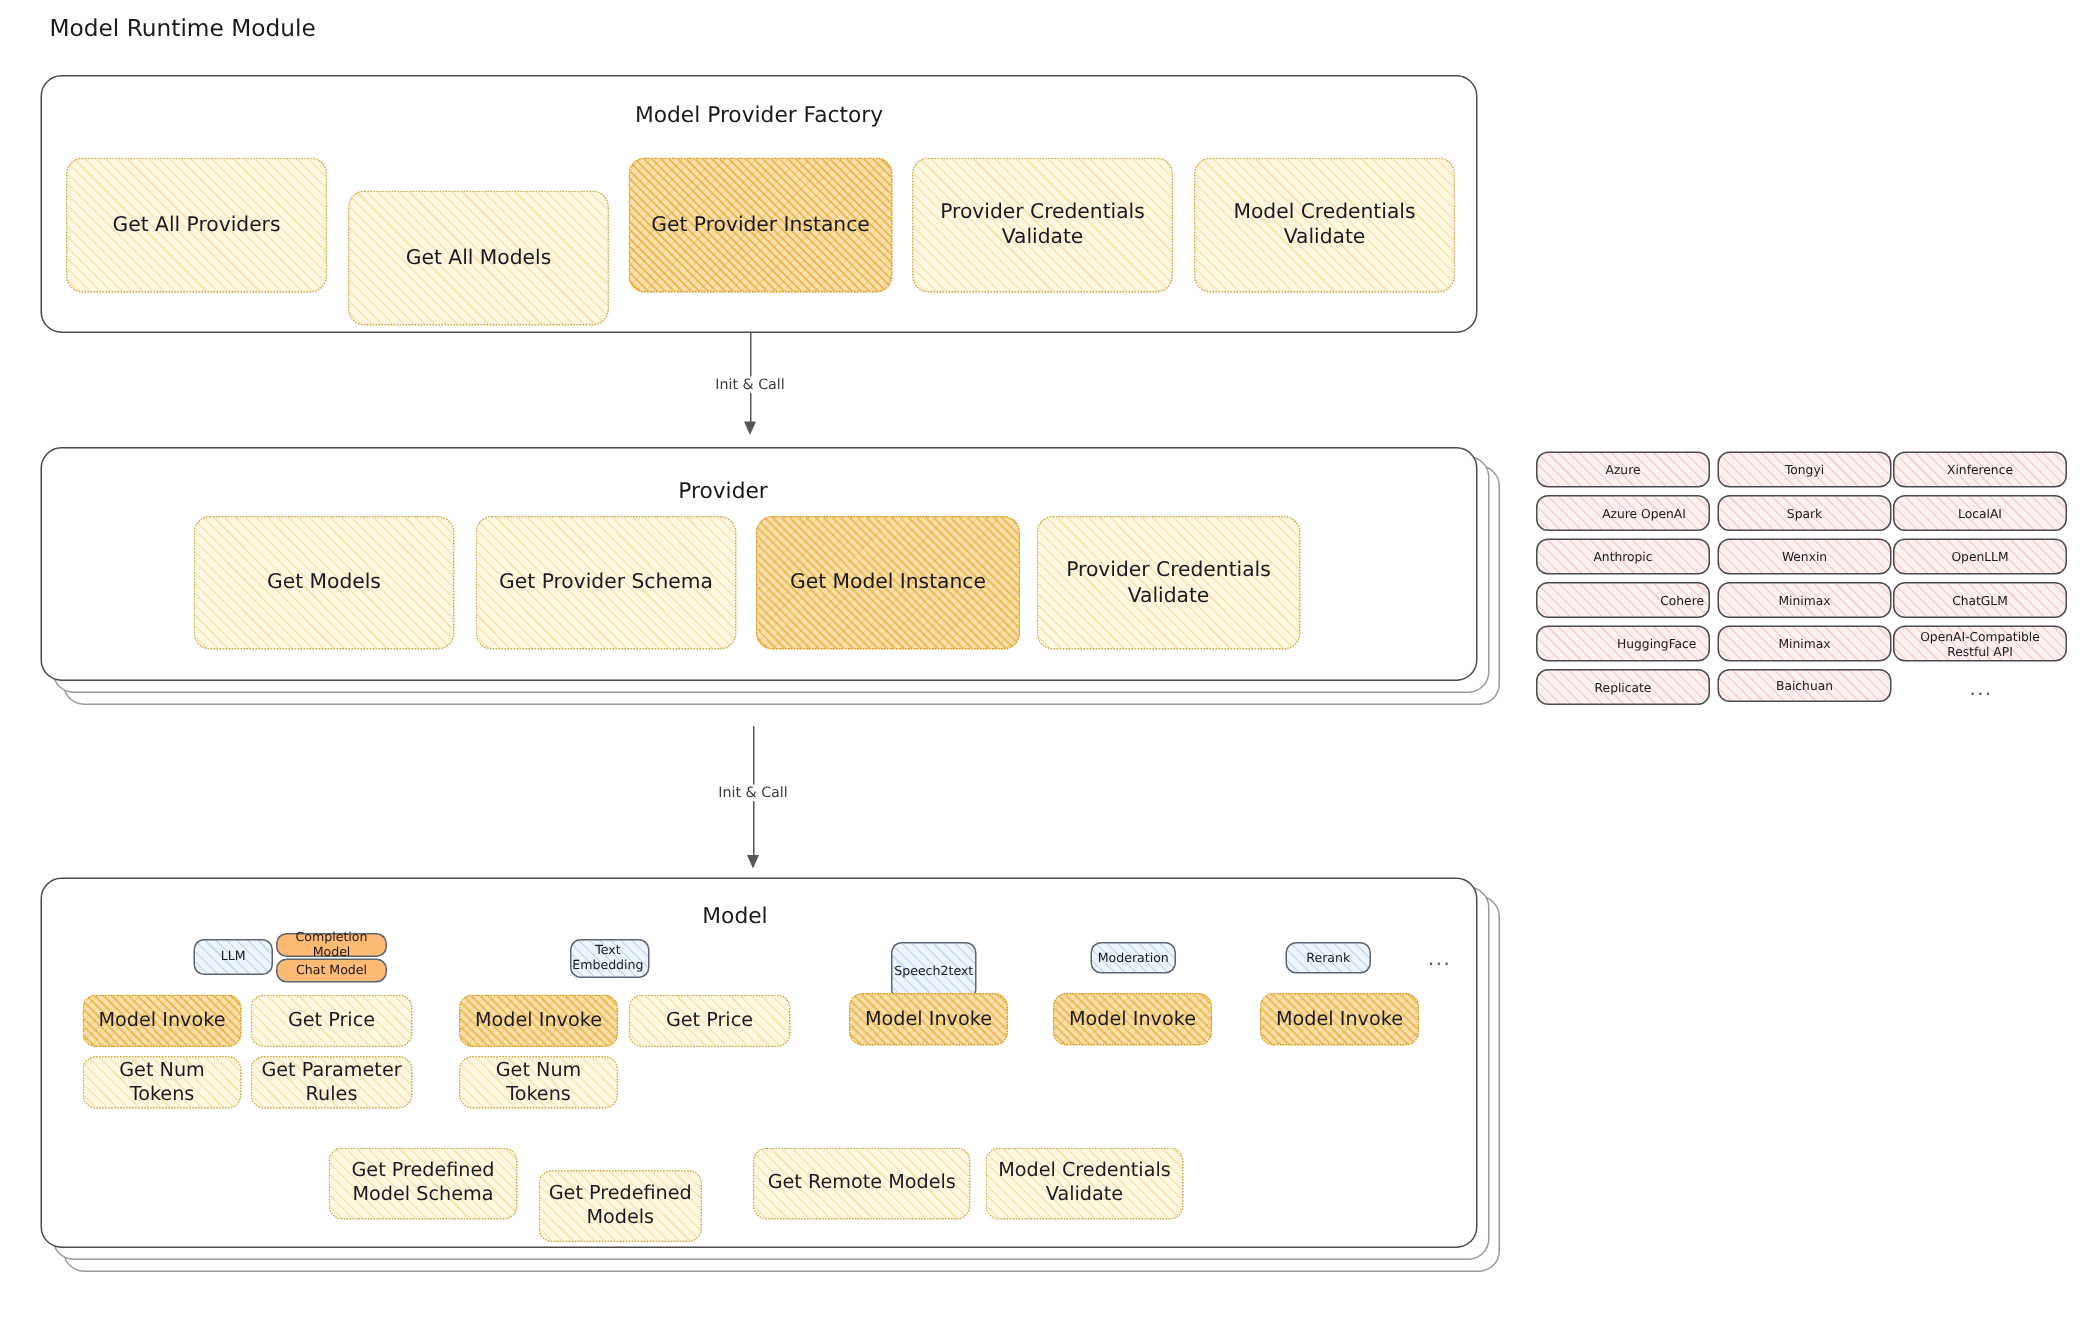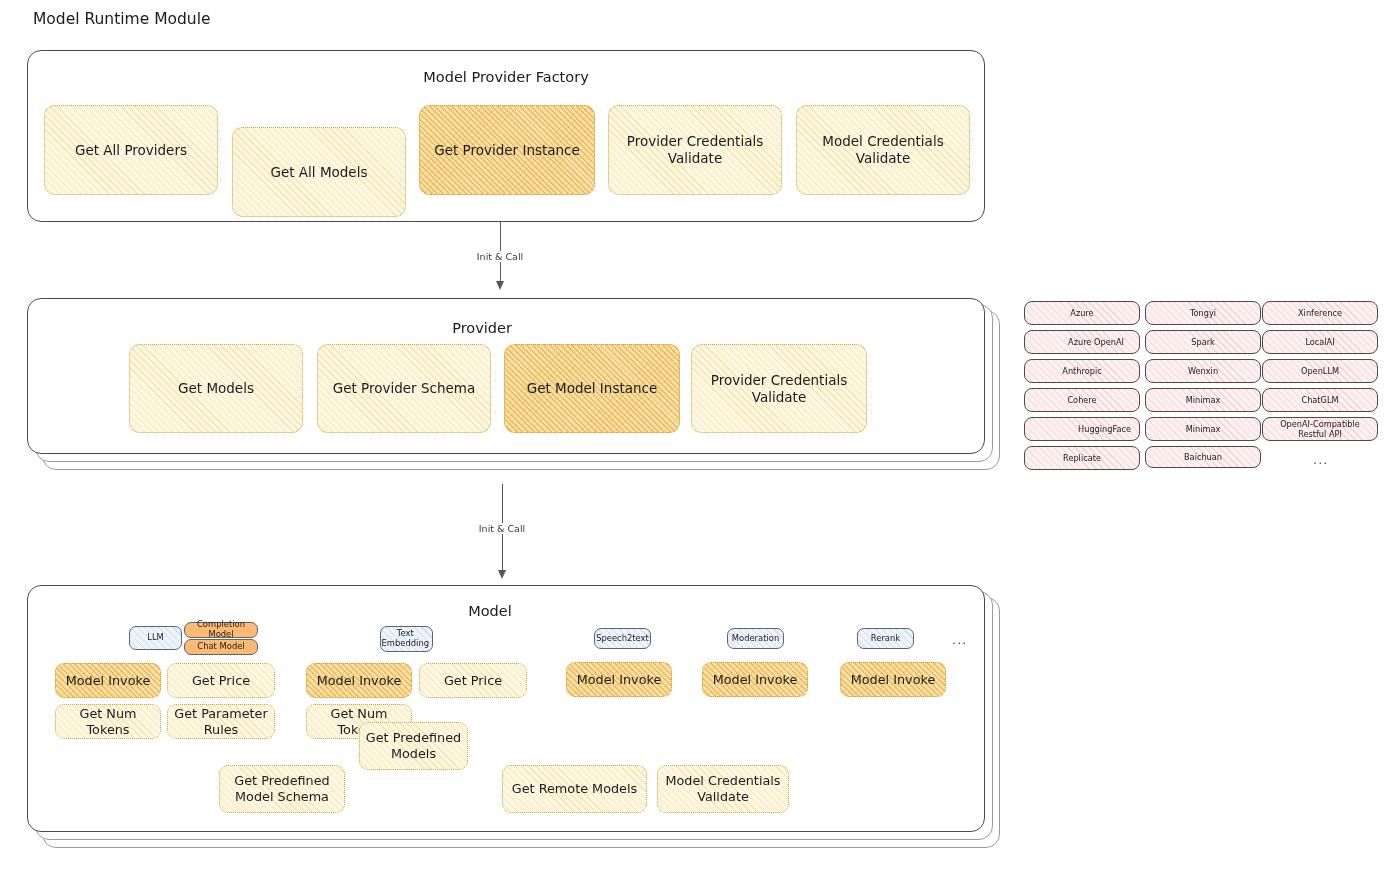--- a/index.html
+++ b/index.html
@@ -202,21 +202,21 @@
 
 <div class="node chip hatch-pink" style="left:1024px; top:301px; width:116px; height:24px;">
   <span>Azure</span>
 </div>
 <div class="node chip hatch-pink" style="left:1024px; top:330px; width:116px; height:24px;padding-left:31px;">
   <span>Azure OpenAI</span>
 </div>
 <div class="node chip hatch-pink" style="left:1024px; top:359px; width:116px; height:24px;">
   <span>Anthropic</span>
 </div>
-<div class="node chip hatch-pink" style="left:1024px; top:388px; width:116px; height:24px;">
+<div class="node chip hatch-pink" style="left:1024px; top:388px; width:116px; height:24px;justify-content:flex-end;">
   <span>Cohere</span>
 </div>
 <div class="node chip hatch-pink" style="left:1024px; top:417px; width:116px; height:24px;padding-left:48px;">
   <span>HuggingFace</span>
 </div>
 <div class="node chip hatch-pink" style="left:1024px; top:446px; width:116px; height:24px;">
   <span>Replicate</span>
 </div>
 
 <div class="node chip hatch-pink" style="left:1145px; top:301px; width:116px; height:24px;">
@@ -292,21 +292,21 @@
 <div class="node mbox hl hatch-orange" style="left:306px; top:663px; width:106px; height:35px;">
   <span>Model Invoke</span>
 </div>
 <div class="node mbox hatch-yellow" style="left:419px; top:663px; width:108px; height:35px;">
   <span>Get Price</span>
 </div>
 <div class="node mbox hatch-yellow" style="left:306px; top:704px; width:106px; height:35px;">
   <span>Get Num Tokens</span>
 </div>
 
-<div class="node badge hatch-blue" style="left:594px; top:628px; width:57px; height:21px;">
+<div class="node badge hatch-blue" style="left:594px; top:628px; width:57px; height:39px;">
   <span>Speech2text</span>
 </div>
 <div class="node mbox hl hatch-orange" style="left:566px; top:662px; width:106px; height:35px;">
   <span>Model Invoke</span>
 </div>
 
 <div class="node badge hatch-blue" style="left:727px; top:628px; width:57px; height:21px;">
   <span>Moderation</span>
 </div>
 <div class="node mbox hl hatch-orange" style="left:702px; top:662px; width:106px; height:35px;">
@@ -317,21 +317,21 @@
   <span>Rerank</span>
 </div>
 <div class="node mbox hl hatch-orange" style="left:840px; top:662px; width:106px; height:35px;">
   <span>Model Invoke</span>
 </div>
 <div class="ellipsis" style="left:952px; top:632px;">...</div>
 
 <div class="node mbox hatch-yellow" style="left:219px; top:765px; width:126px; height:48px;">
   <span>Get Predefined Model Schema</span>
 </div>
-<div class="node mbox hatch-yellow" style="left:359px; top:722px; width:109px; height:48px;">
+<div class="node mbox hatch-yellow" style="left:359px; top:780px; width:109px; height:48px;">
   <span>Get Predefined Models</span>
 </div>
 <div class="node mbox hatch-yellow" style="left:502px; top:765px; width:145px; height:48px;">
   <span>Get Remote Models</span>
 </div>
 <div class="node mbox hatch-yellow" style="left:657px; top:765px; width:132px; height:48px;">
   <span>Model Credentials Validate</span>
 </div>
 
 </body></html>

